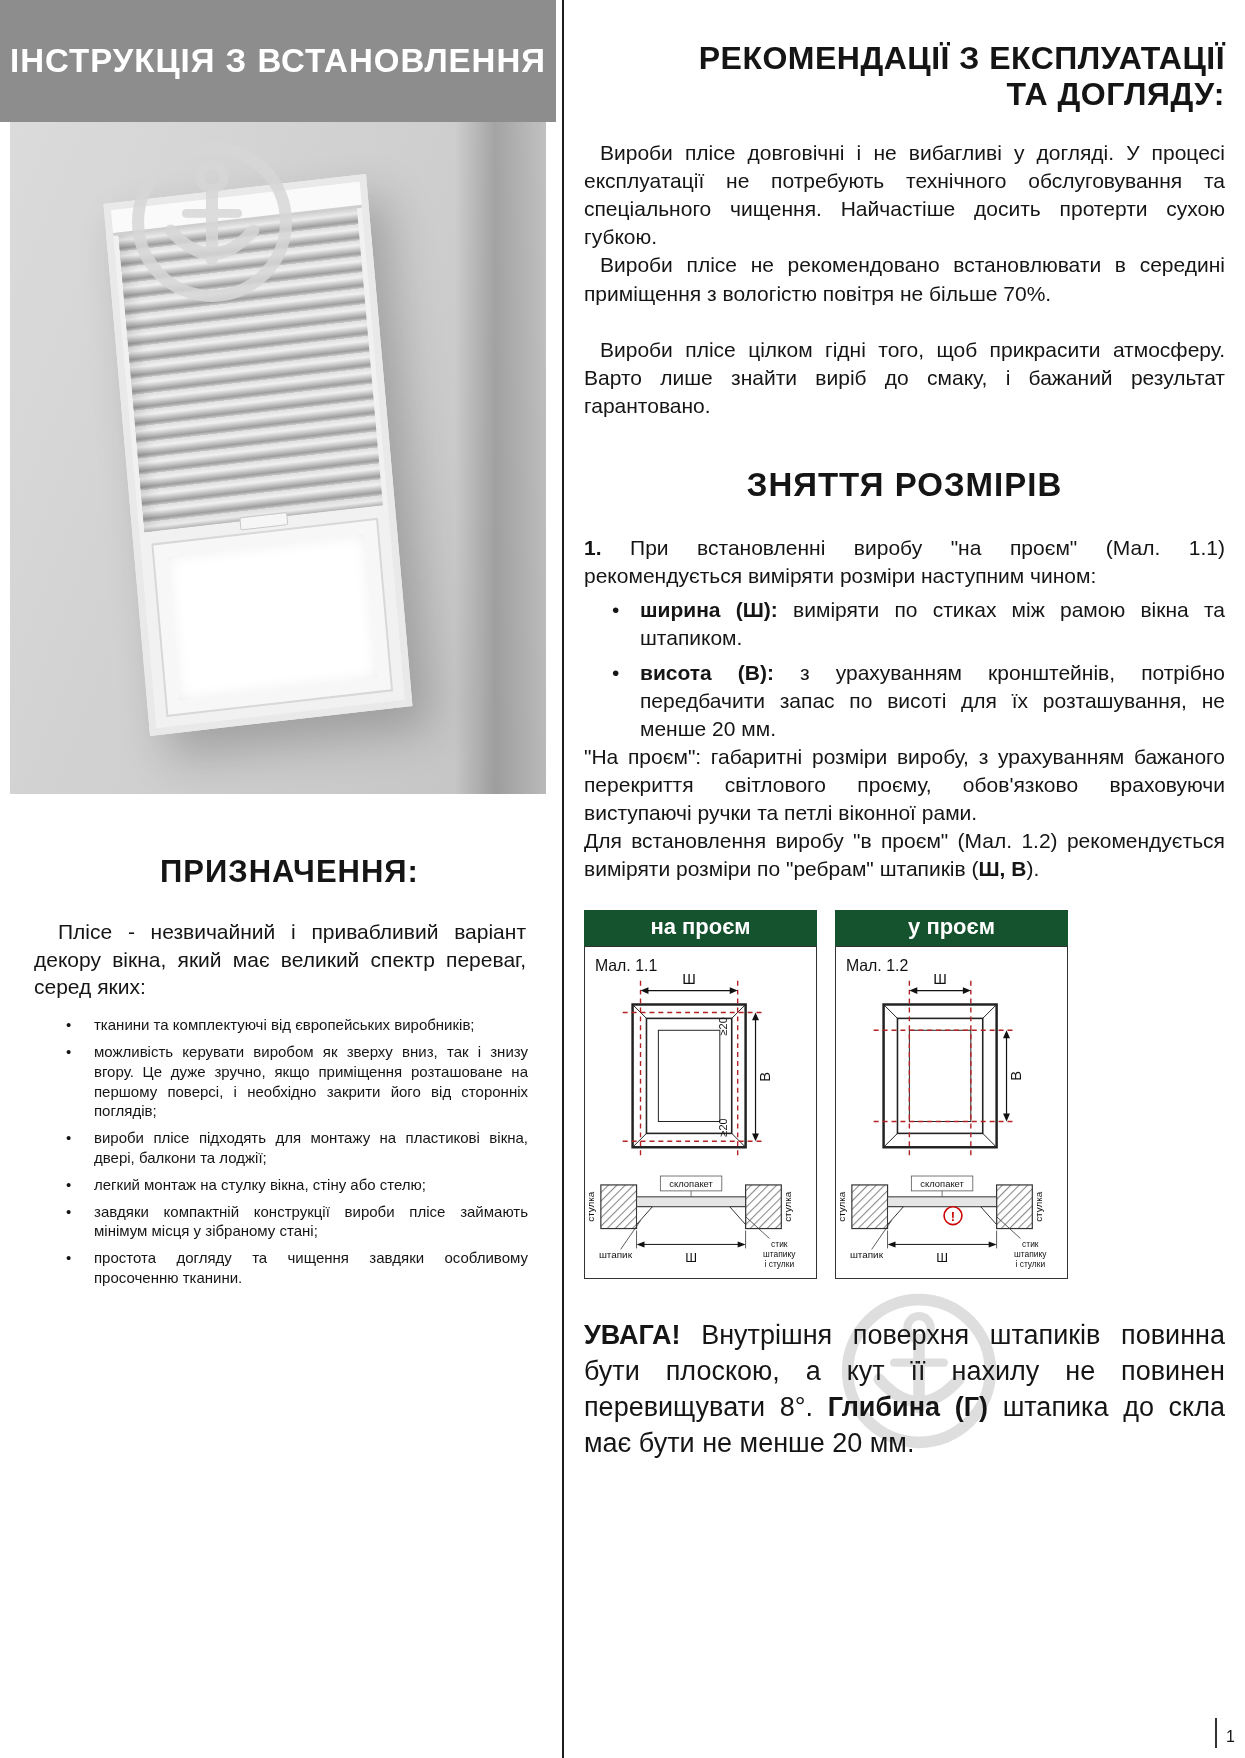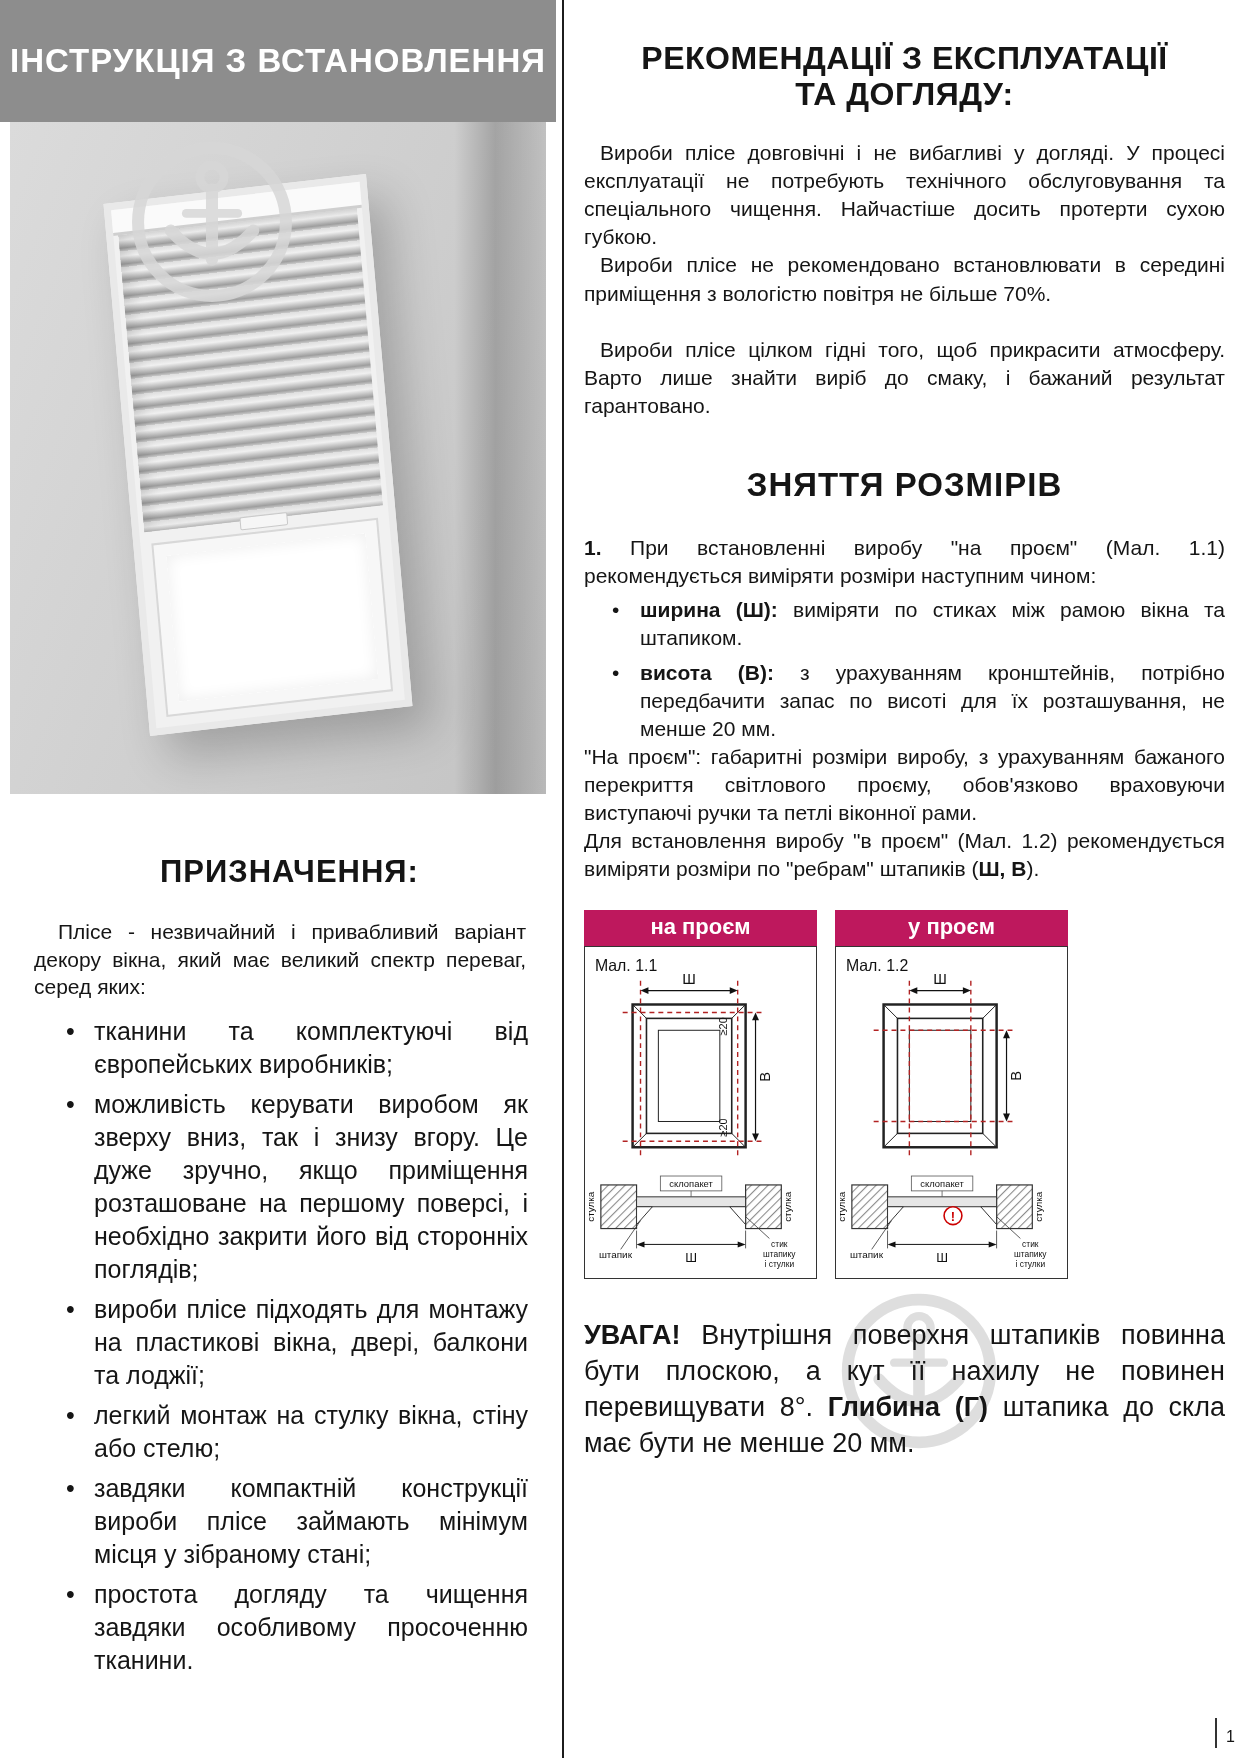--- a/index.html
+++ b/index.html
@@ -53,43 +53,43 @@
   .wm-bottom { left:836px; top:1288px; width:166px; height:166px; z-index:2; opacity:0.8; }
 
   .purpose-h { margin-top:60px; text-align:center; font-size:31px; font-weight:bold; letter-spacing:1px;margin-left:23px; }
   .purpose-intro {
     margin:28px 30px 0 34px; font-size:21px; line-height:1.32;
     text-align:justify; text-indent:24px;
   }
   .bullets { margin:14px 28px 0 58px; list-style:none; }
   .bullets li {
     position:relative; padding-left:36px; margin-top:7px;
-    font-size:25px; line-height:1.32; text-align:justify;
+    font-size:15px; line-height:1.32; text-align:justify;
   }
   .bullets li::before { content:"•"; position:absolute; left:8px; top:0; }
 
   
   .col-right { position:absolute; left:584px; top:0; width:651px; padding-right:10px; }
-  .care-h { margin-top:40px; text-align:center; font-weight:bold; font-size:32px; line-height:1.14; letter-spacing:0.5px; }
+  .care-h { margin-top:40px; text-align:right; font-weight:bold; font-size:32px; line-height:1.14; letter-spacing:0.5px; }
   .para { font-size:21px; line-height:1.34; text-align:justify; }
   .p1 { margin-top:26px; text-indent:16px; }
   .p2 { text-indent:16px; }
   .p3 { margin-top:28px; text-indent:16px; }
   .meas-h { margin-top:46px; text-align:center; font-weight:bold; font-size:33px; letter-spacing:1px; }
   .step { margin-top:30px; }
   .mbullets { margin:6px 0 0 22px; list-style:none; }
   .mbullets li {
     position:relative; padding-left:34px; margin-top:6px;
     font-size:21px; line-height:1.34; text-align:justify;
   }
   .mbullets li::before { content:"•"; position:absolute; left:6px; top:0; }
 
   .figs { margin-top:26px; display:flex; gap:18px; }
   .fig { width:233px; }
-  .fig-h { background:#be185d; color:#fff; text-align:center; font-weight:bold; font-size:22px; padding:4px 0 6px; }
+  .fig-h { background:#14532d; color:#fff; text-align:center; font-weight:bold; font-size:22px; padding:4px 0 6px; }
   .fig-box { border:1.5px solid #333; background:#fff; }
   .fig-box svg { display:block; width:100%; height:auto; }
 
   .attn { position:relative; z-index:3; margin-top:38px; font-size:27px; line-height:1.34; text-align:justify; }
 
   .footer { position:absolute; right:10px; bottom:10px; display:flex; align-items:flex-end; gap:9px; }
   .footer .rule { width:2px; height:30px; background:#333; }
   .footer .num { font-size:16px; padding-bottom:2px; }
 </style>
 </head>

